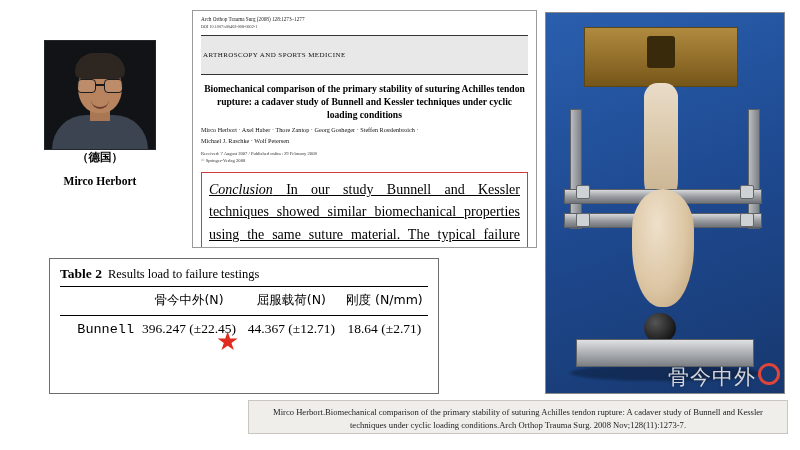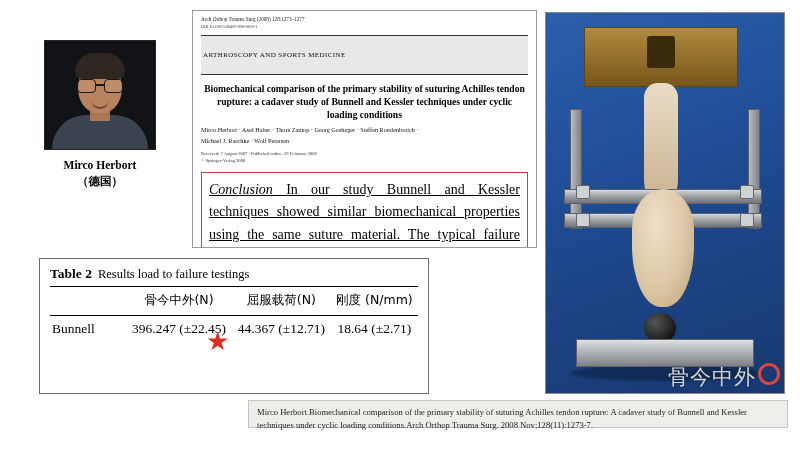--- a/index.html
+++ b/index.html
@@ -198,21 +198,21 @@
     text-align: justify;
     text-decoration: underline;
   }
   #conclusion-text .lead {
     font-style: italic;
   }
 
   
   #table-box {
     position: absolute;
-    left: 39px;
+    left: 49px;
     top: 258px;
     width: 390px;
     height: 136px;
     background: #fff;
     border: 1px solid #6d6d6d;
     box-sizing: border-box;
     padding: 7px 10px 6px 10px;
   }
   #table-caption {
     font-size: 12.5px;
@@ -243,22 +243,23 @@
     border-top: 1.4px solid #000;
     border-bottom: 1px solid #000;
     width: 72px;
   }
   table#results td {
     padding: 5px 2px;
     text-align: center;
     font-size: 13.5px;
   }
   table#results td.rowlabel {
-    text-align: left;
+    text-align: right;
     padding-left: 2px;
+    font-family: Liberation Mono, monospace;
   }
   table#results tr.last td {
     border-bottom: 1.4px solid #000;
   }
   #star {
     position: absolute;
     left: 178px;
     top: 86px;
     width: 0;
     height: 0;
@@ -402,49 +403,50 @@
     vertical-align: -1px;
     margin-left: 2px;
   }
 
   
   #citation {
     position: absolute;
     left: 248px;
     top: 400px;
     width: 540px;
-    height: 28px;
+    height: 34px;
     background: #f0eeea;
     border: 1px solid #c9c6c0;
     box-sizing: border-box;
     padding: 5px 8px;
     font-size: 8.6px;
     line-height: 1.55;
     color: #1b1b1b;
     font-family: "Liberation Serif", serif;
+    text-align: center;
   }
 </style>
 </head>
 <body>
 
 <div id="author-block">
   <div id="author-photo">
     <div class="body-shirt"></div>
     <div class="neck"></div>
     <div class="face"></div>
     <div class="hair"></div>
     <div class="glasses">
       <div class="lens left"></div>
       <div class="bridge"></div>
       <div class="lens right"></div>
     </div>
     <div class="smile"></div>
   </div>
+  <div id="author-country">（德国）</div>
   <div id="author-name">Mirco Herbort</div>
-  <div id="author-country">（德国）</div>
 </div>
 
 <div id="paper">
   <div id="paper-header-line">Arch Orthop Trauma Surg (2008) 128:1273–1277</div>
   <div id="paper-doi">DOI 10.1007/s00402-008-0602-1</div>
   <div id="paper-journal-band">ARTHROSCOPY AND SPORTS MEDICINE</div>
   <div id="paper-title">Biomechanical comparison of the primary stability of suturing Achilles tendon rupture: a cadaver study of Bunnell and Kessler techniques under cyclic loading conditions</div>
   <div id="paper-authors-1">Mirco Herbort · Axel Haber · Thore Zantop · Georg Gosheger · Steffen Rosslenbroich ·</div>
   <div id="paper-authors-2">Michael J. Raschke · Wolf Petersen</div>
   <div id="paper-dates">Received: 7 August 2007 / Published online: 29 February 2008</div>

